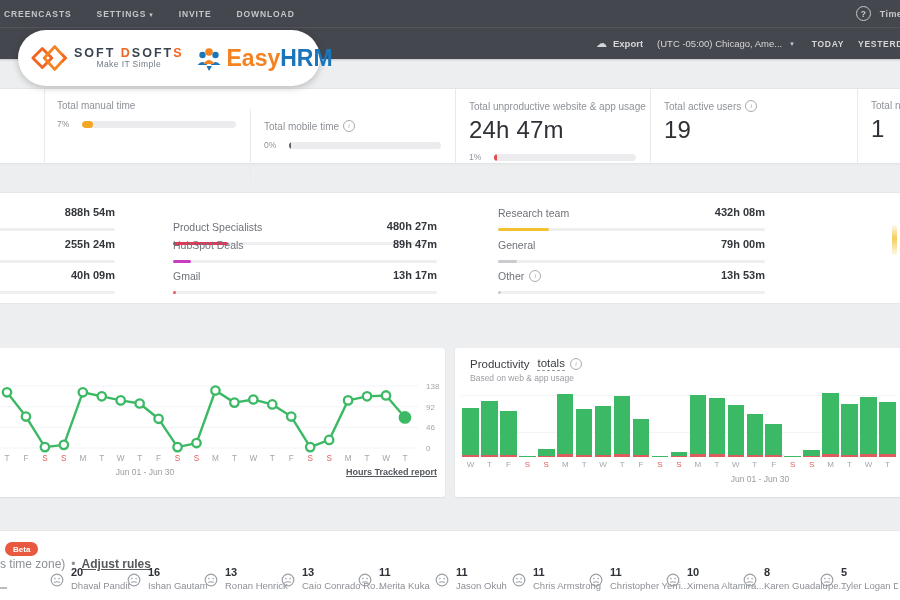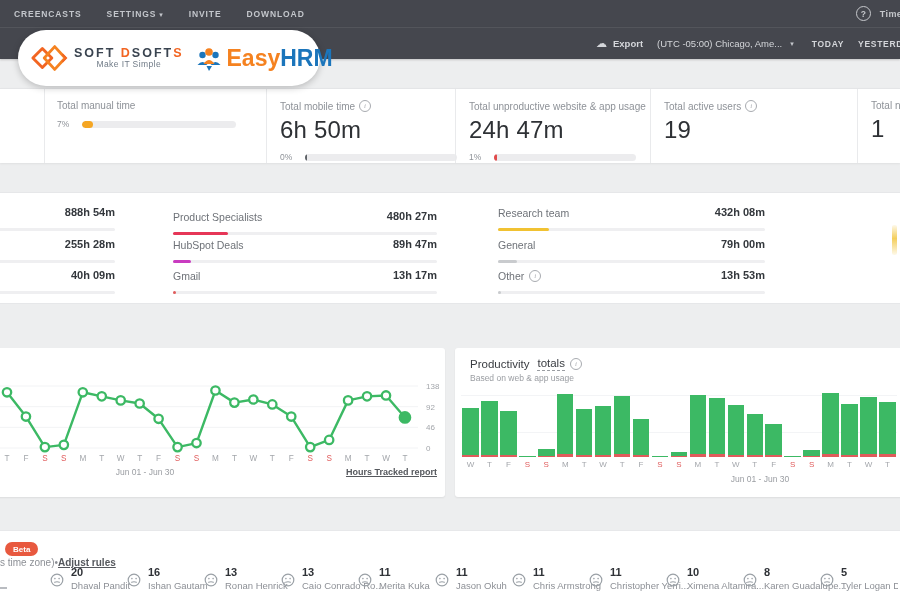--- a/index.html
+++ b/index.html
@@ -2,21 +2,21 @@
 <html><head>
 <meta charset="utf-8">
 <style>
   html,body{margin:0;padding:0;background:#dfe1e4;}
   #app{position:relative;width:900px;height:600px;overflow:hidden;background:#EDEEEF;
        font-family:"Liberation Sans","DejaVu Sans",sans-serif;-webkit-font-smoothing:antialiased;}
   
   .topbar{position:absolute;left:0;top:0;width:900px;height:27px;background:#45474E;display:flex;align-items:center;}
   .topbar2{position:absolute;left:0;top:27px;width:900px;height:31px;background:#45474E;
            border-top:1px solid rgba(255,255,255,.08);box-shadow:0 1px 2px rgba(0,0,0,.18);}
-  .nav{display:flex;align-items:center;gap:25px;margin-left:14px;}
+  .nav{display:flex;align-items:center;gap:25px;margin-left:4px;}
   .nav span.navitem{font-size:8.5px;font-weight:bold;letter-spacing:.9px;color:#C3C6CB;cursor:default;white-space:nowrap;}
   .caret{font-size:7px;color:#C3C6CB;margin-left:3px;}
   .top-right{margin-left:auto;display:flex;align-items:center;gap:9px;margin-right:-12px;}
   .help{width:13px;height:13px;border:1.2px solid #C6C8CC;border-radius:50%;color:#C6C8CC;font-size:8.5px;
         display:flex;align-items:center;justify-content:center;font-weight:bold;}
   .top-right .tlabel{font-size:9px;font-weight:bold;color:#C6C8CC;white-space:nowrap;letter-spacing:.4px;}
   .hdr-right{position:absolute;left:596px;top:0;height:31px;display:flex;align-items:center;color:#D4D6DA;}
   .hdr-right .export{display:flex;align-items:center;gap:6px;font-size:9.5px;font-weight:bold;margin-right:14px;}
   .cloud{font-size:11px;color:#D4D6DA;line-height:1;}
   .tz{font-size:9.5px;margin-right:18px;white-space:nowrap;display:flex;align-items:center;gap:5px;}
@@ -70,21 +70,21 @@
   .plot{position:absolute;left:6px;top:40px;width:436px;height:69px;display:flex;align-items:flex-end;}
   .slot{display:flex;flex-direction:column;align-items:center;justify-content:flex-end;height:69px;}
   .gline{position:absolute;left:6px;width:436px;height:1px;background:#F3F4F6;}
   .xlabels{position:absolute;left:6px;top:112px;width:436px;display:flex;}
   .xlabels span{font-size:8px;color:#A3A6AB;text-align:center;}
   .wknd{color:#E05B5B !important;}
   
   .bottom-band{position:absolute;left:0;top:530px;width:900px;height:70px;background:#fff;border-top:1px solid #E7E8EA;}
   .beta{position:absolute;left:5px;top:11px;background:#E8593F;color:#fff;font-size:8px;font-weight:bold;
         padding:2.5px 8px;border-radius:8px;}
-  .noterow{position:absolute;left:0;top:26px;display:flex;align-items:center;font-size:10px;color:#8D9096;}
+  .noterow{position:absolute;left:0;top:26px;display:flex;align-items:center;gap:6px;font-size:12px;color:#8D9096;}
   .noterow .adj{color:#55585D;text-decoration:underline;font-weight:bold;cursor:pointer;}
   .uentry{position:absolute;top:35px;height:32px;cursor:pointer;}
   .uentry .face{position:absolute;left:0;top:7px;}
   .uentry .ucount{position:absolute;left:21px;top:0;font-size:11px;font-weight:bold;color:#2F3237;}
   .uentry .uname{position:absolute;left:21px;top:14px;font-size:9.5px;color:#8D9096;white-space:nowrap;}
   .edge-dash{position:absolute;left:0;top:56px;width:7px;height:2px;background:#B9BCC1;}
 </style>
 </head>
 <body>
 
@@ -156,26 +156,25 @@
           <div class="lbl">
             <span>Total manual time</span>
           </div>
           <div class="prog">
             <span class="pct">7%</span>
             <div class="track">
               <div class="fill" style="background: rgb(245, 166, 35); width: 11.06px;"></div>
             </div>
           </div>
         </div>
-        <div class="card" style="left: 266px; width: 205px; border-left: 1px solid rgb(233, 234, 236);">
+        <div class="card" style="left: 250px; width: 205px; border-left: 1px solid rgb(233, 234, 236); margin-top: 20px;">
           <div class="lbl">
             <span>Total mobile time</span>
             <span class="info">i</span>
           </div>
-          <div class="val">6h 50m</div>
           <div class="prog">
             <span class="pct">0%</span>
             <div class="track">
               <div class="fill" style="background: rgb(95, 99, 104); width: 2.37px;"></div>
             </div>
           </div>
         </div>
         <div class="card" style="left: 455px; width: 195px; border-left: 1px solid rgb(233, 234, 236);">
           <div class="lbl">
             <span>Total unproductive website &amp; app usage</span>
@@ -205,28 +204,28 @@
       </div>
   </div>
 
   <div class="tables-panel">
     <div id="lists">
         <div class="lrow" style="left: -140px; width: 255px; top: 0px;">
           <div class="tm">888h 54m</div>
           <div class="lbar" style="top: 35px;"></div>
         </div>
         <div class="lrow" style="left: -140px; width: 255px; top: 32px;">
-          <div class="tm">255h 28m</div>
+          <div class="tm">255h 24m</div>
           <div class="lbar" style="top: 35px;"></div>
         </div>
         <div class="lrow" style="left: -140px; width: 255px; top: 63px;">
           <div class="tm">40h 09m</div>
           <div class="lbar" style="top: 35px;"></div>
         </div>
-        <div class="lrow" style="left: 173px; width: 264px; top: 4px;">
+        <div class="lrow" style="left: 173px; width: 264px; top: 14px;">
           <div class="nm">
             <span>Product Specialists</span>
           </div>
           <div class="tm">480h 27m</div>
           <div class="lbar" style="top: 35px;">
             <div class="lfill" style="background: rgb(230, 54, 87); width: 21%;"></div>
           </div>
         </div>
         <div class="lrow" style="left: 173px; width: 264px; top: 32px;">
           <div class="nm">

